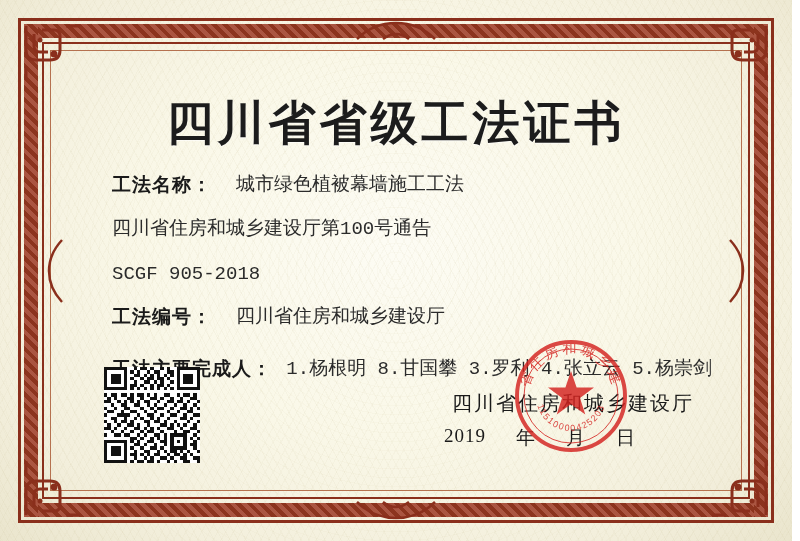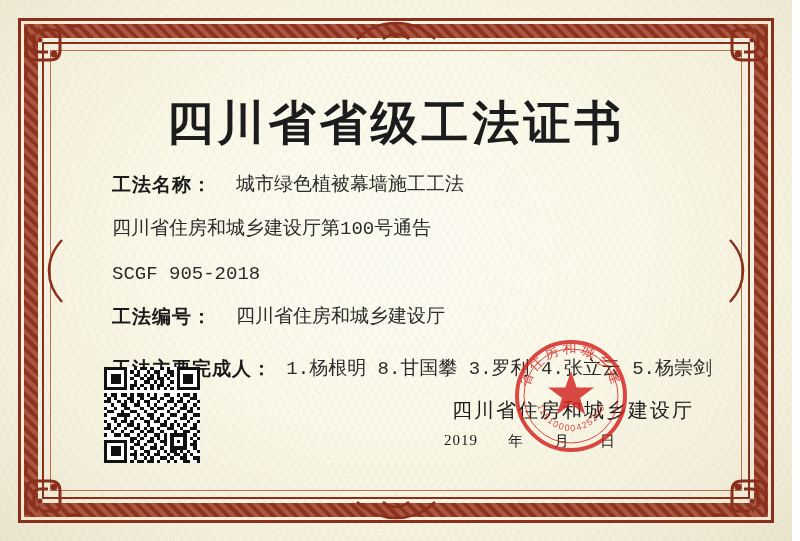--- a/index.html
+++ b/index.html
@@ -182,21 +182,21 @@
   #issuer {
     font-family: "Liberation Serif", "DejaVu Serif", serif;
     font-size: 20px;
     color: #1a1a1a;
     letter-spacing: 2px;
     text-align: center;
   }
   #date-line {
     margin-top: 8px;
     font-family: "Liberation Serif", "DejaVu Serif", serif;
-    font-size: 15px;
+    font-size: 19px;
     color: #1a1a1a;
     display: flex;
     justify-content: flex-start;
     gap: 30px;
     padding-left: 6px;
   }
   #date-line .dt { letter-spacing: 1px; }
 
   
   #seal {

